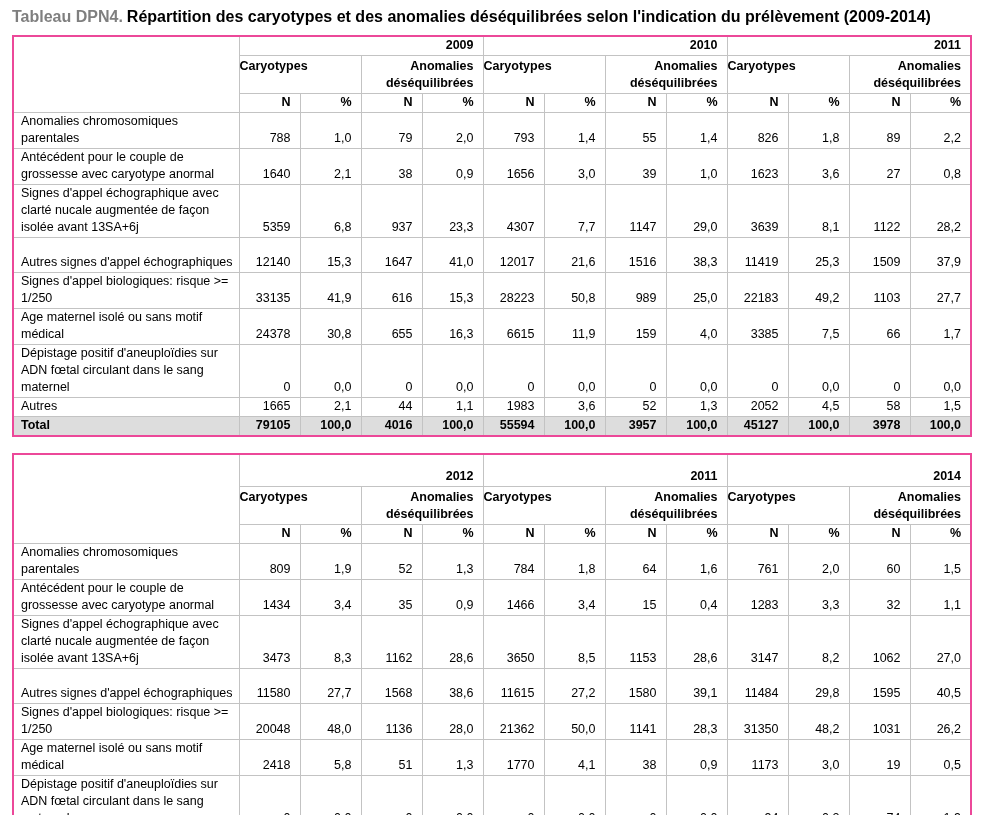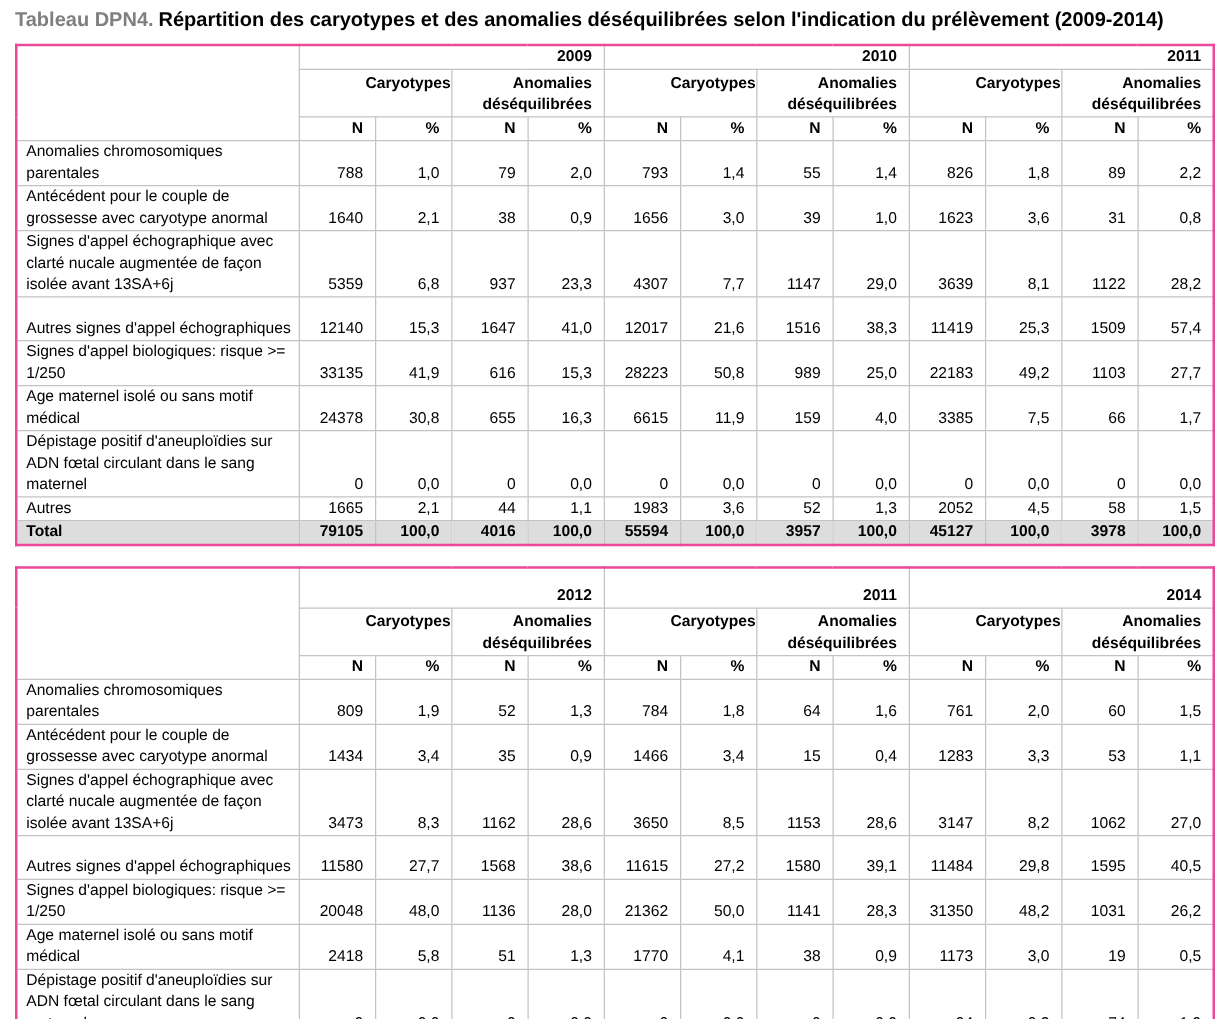--- a/index.html
+++ b/index.html
@@ -28,21 +28,21 @@
   }
   .dpn td, .dpn th {
     border: 1px solid #c3c3c3;
     vertical-align: bottom;
     padding: 0 0 1px 0;
     overflow: hidden;
     word-wrap: break-word;
   }
   .dpn th { font-weight: bold; }
   .dpn th.year  { text-align: right; padding-right: 9px; }
-  .dpn th.grp-c { text-align: right; vertical-align: top; padding-top: 2px; }
+  .dpn th.grp-c { text-align: left; vertical-align: top; padding-top: 2px; }
   .dpn th.grp-r { text-align: right; vertical-align: top; padding-top: 2px; padding-right: 9px; }
   .dpn th.nh    { text-align: right; padding-right: 9px; }
   .dpn td.label { text-align: left; padding-left: 7px; padding-right: 5px; }
   .dpn td.num   { text-align: right; padding-right: 9px; }
   .dpn tr.total { background: #dddddd; }
   .dpn tr.total td { font-weight: bold; }
   .dpn td.corner { background: #ffffff; }
 </style>
 </head>
 <body>
@@ -119,21 +119,21 @@
             <td class="num">1640</td>
             <td class="num">2,1</td>
             <td class="num">38</td>
             <td class="num">0,9</td>
             <td class="num">1656</td>
             <td class="num">3,0</td>
             <td class="num">39</td>
             <td class="num">1,0</td>
             <td class="num">1623</td>
             <td class="num">3,6</td>
-            <td class="num">31</td>
+            <td class="num">27</td>
             <td class="num">0,8</td>
           </tr>
           <tr class="" style="height: 51px;">
             <td class="label">Signes d'appel échographique avec clarté nucale augmentée de façon isolée avant 13SA+6j</td>
             <td class="num">5359</td>
             <td class="num">6,8</td>
             <td class="num">937</td>
             <td class="num">23,3</td>
             <td class="num">4307</td>
             <td class="num">7,7</td>
@@ -150,21 +150,21 @@
             <td class="num">15,3</td>
             <td class="num">1647</td>
             <td class="num">41,0</td>
             <td class="num">12017</td>
             <td class="num">21,6</td>
             <td class="num">1516</td>
             <td class="num">38,3</td>
             <td class="num">11419</td>
             <td class="num">25,3</td>
             <td class="num">1509</td>
-            <td class="num">57,4</td>
+            <td class="num">37,9</td>
           </tr>
           <tr class="" style="height: 35px;">
             <td class="label">Signes d'appel biologiques: risque &gt;= 1/250</td>
             <td class="num">33135</td>
             <td class="num">41,9</td>
             <td class="num">616</td>
             <td class="num">15,3</td>
             <td class="num">28223</td>
             <td class="num">50,8</td>
             <td class="num">989</td>
@@ -303,21 +303,21 @@
             <td class="num">1434</td>
             <td class="num">3,4</td>
             <td class="num">35</td>
             <td class="num">0,9</td>
             <td class="num">1466</td>
             <td class="num">3,4</td>
             <td class="num">15</td>
             <td class="num">0,4</td>
             <td class="num">1283</td>
             <td class="num">3,3</td>
-            <td class="num">53</td>
+            <td class="num">32</td>
             <td class="num">1,1</td>
           </tr>
           <tr class="" style="height: 51px;">
             <td class="label">Signes d'appel échographique avec clarté nucale augmentée de façon isolée avant 13SA+6j</td>
             <td class="num">3473</td>
             <td class="num">8,3</td>
             <td class="num">1162</td>
             <td class="num">28,6</td>
             <td class="num">3650</td>
             <td class="num">8,5</td>

